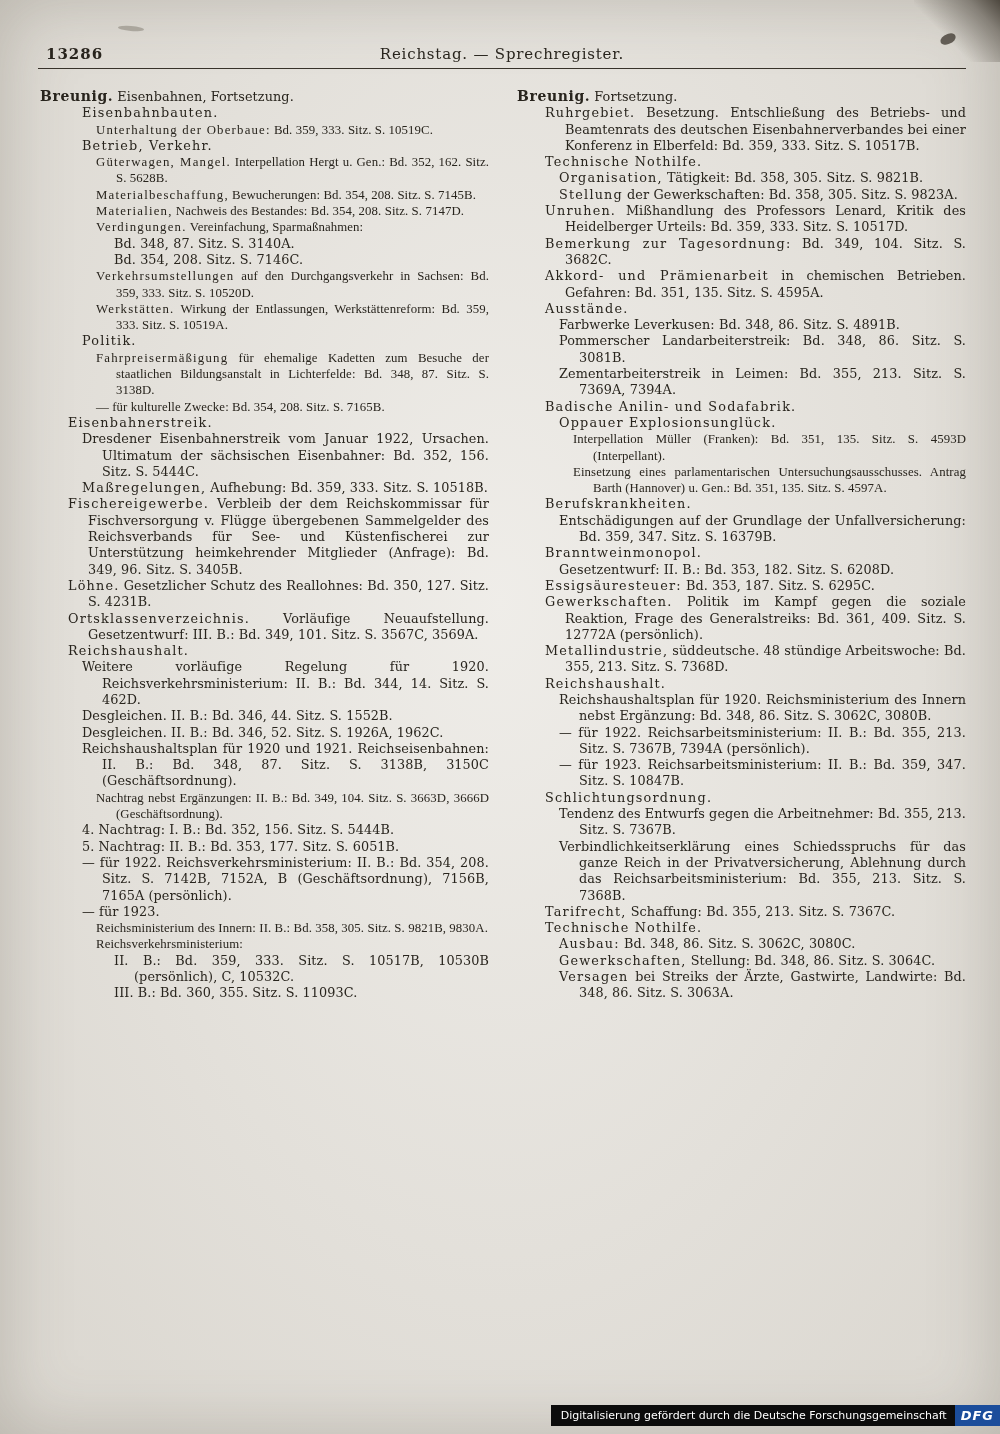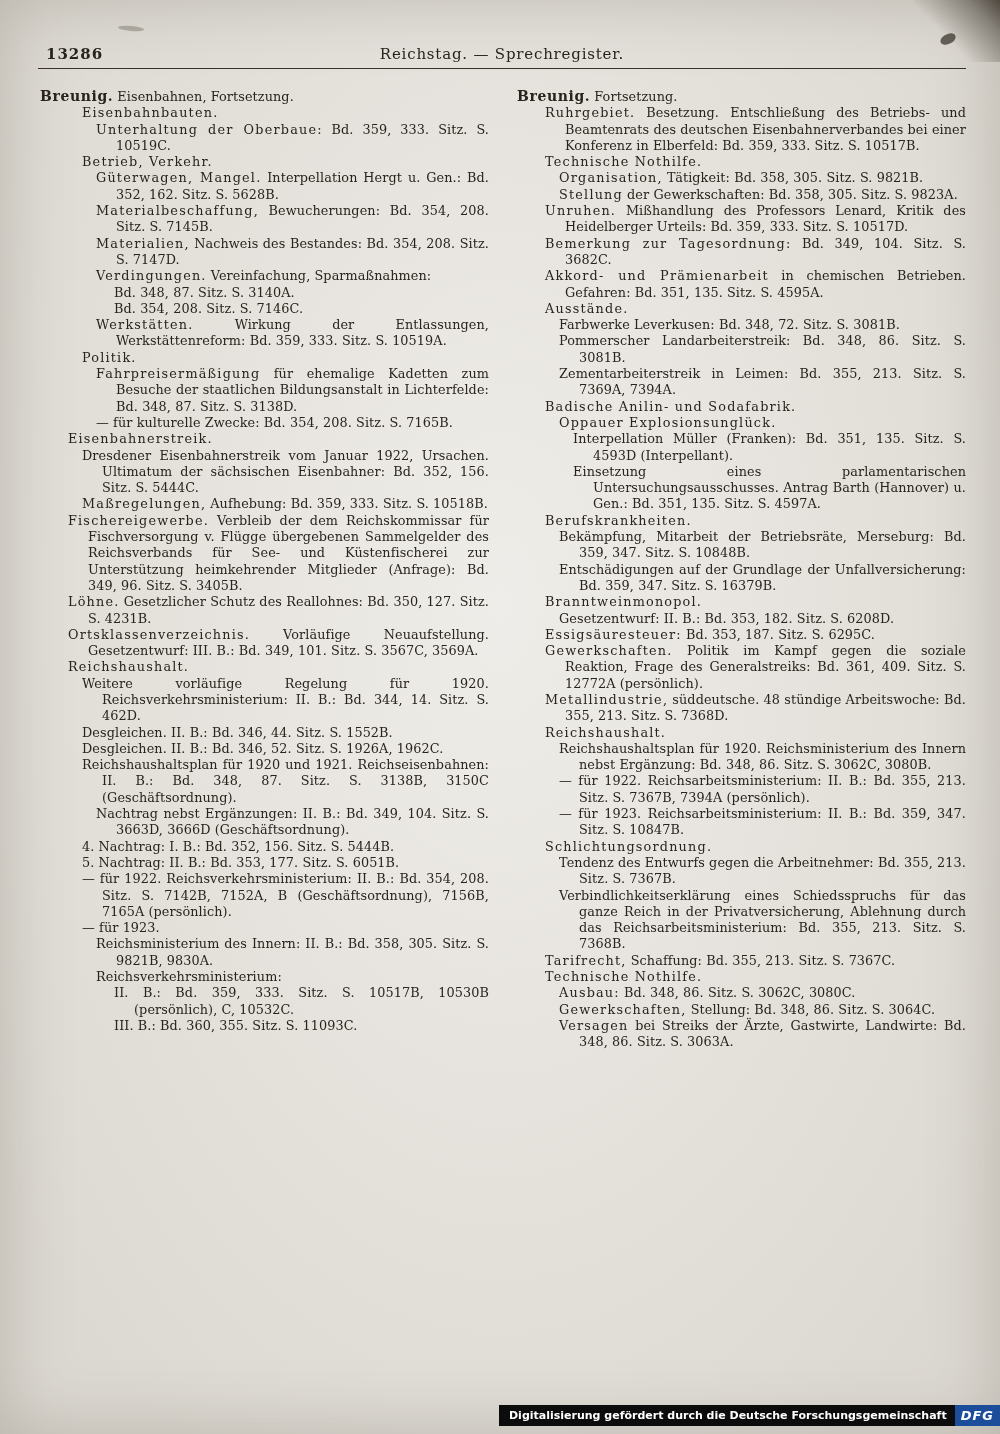--- a/index.html
+++ b/index.html
@@ -42,35 +42,35 @@
     position:absolute;top:88px;left:38px;width:928px;
     display:flex;gap:26px;align-items:flex-start;justify-content:space-between;
   }
   .col{
     width:451px;font-size:12.8px;line-height:16.3px;text-align:justify;
   }
   .e{padding-left:20px;text-indent:-20px;}
   .e.i0{margin-left:2px;}
   .e.i1{margin-left:30px;}
   .e.i2{margin-left:44px;}
-  .e.i3{margin-left:58px;}
+  .e.i3{margin-left:58px;font-family:Liberation Serif, serif;}
   .e.i4{margin-left:76px;}
   .e.gap{margin-top:0;}
   .col > .e.i0:not(:first-child){margin-top:13px;}
   .hw{font-weight:700;font-size:14px;letter-spacing:0.6px;}
   .sp{letter-spacing:1.2px;}
   .tx{letter-spacing:0.1px;}
   
   .footer-bar{
     position:absolute;right:0;bottom:8px;height:21px;
     display:flex;align-items:stretch;background:#0c0c0c;
     font-family:"DejaVu Sans","Liberation Sans",sans-serif;
   }
   .footer-credit{
-    color:#ffffff;font-size:11px;font-weight:bold;
+    color:#ffffff;font-size:11px;font-weight:normal;
     display:flex;align-items:center;padding:0 8px 0 10px;white-space:nowrap;
   }
   .dfg-logo{
     background:#1b4d9b;color:#ffffff;font-weight:bold;font-style:italic;
     font-size:13px;letter-spacing:1px;display:flex;align-items:center;padding:0 6px;
   }
 </style>
 </head>
 <body>
 
@@ -90,20 +90,21 @@
         <div class="e i0"><span class="hw">Breunig.</span> <span class="tx">Eisenbahnen, Fortsetzung.</span> </div>
         <div class="e i2"><span class="sp">Eisenbahnbauten.</span> </div>
         <div class="e i3"><span class="sp">Unterhaltung der Oberbaue:</span> <span class="tx">Bd. 359, 333. Sitz. S. 10519C.</span> </div>
         <div class="e i2"><span class="sp">Betrieb, Verkehr.</span> </div>
         <div class="e i3"><span class="sp">Güterwagen, Mangel.</span> <span class="tx">Interpellation Hergt u. Gen.: Bd. 352, 162. Sitz. S. 5628B.</span> </div>
         <div class="e i3"><span class="sp">Materialbeschaffung,</span> <span class="tx">Bewucherungen: Bd. 354, 208. Sitz. S. 7145B.</span> </div>
         <div class="e i3"><span class="sp">Materialien,</span> <span class="tx">Nachweis des Bestandes: Bd. 354, 208. Sitz. S. 7147D.</span> </div>
         <div class="e i3"><span class="sp">Verdingungen.</span> <span class="tx">Vereinfachung, Sparmaßnahmen:</span> </div>
         <div class="e i4"><span class="tx">Bd. 348, 87. Sitz. S. 3140A.</span> </div>
         <div class="e i4"><span class="tx">Bd. 354, 208. Sitz. S. 7146C.</span> </div>
+        <div class="e i3"><span class="sp">Verkehrsumstellungen</span> <span class="tx">auf den Durchgangsverkehr in Sachsen: Bd. 359, 333. Sitz. S. 10520D.</span> </div>
         <div class="e i3"><span class="sp">Werkstätten.</span> <span class="tx">Wirkung der Entlassungen, Werkstättenreform: Bd. 359, 333. Sitz. S. 10519A.</span> </div>
         <div class="e i2 gap"><span class="sp">Politik.</span> </div>
         <div class="e i3"><span class="sp">Fahrpreisermäßigung</span> <span class="tx">für ehemalige Kadetten zum Besuche der staatlichen Bildungsanstalt in Lichterfelde: Bd. 348, 87. Sitz. S. 3138D.</span> </div>
         <div class="e i3"><span class="tx">— für kulturelle Zwecke: Bd. 354, 208. Sitz. S. 7165B.</span> </div>
         <div class="e i1 gap"><span class="sp">Eisenbahnerstreik.</span> </div>
         <div class="e i2"><span class="tx">Dresdener Eisenbahnerstreik vom Januar 1922, Ursachen. Ultimatum der sächsischen Eisenbahner: Bd. 352, 156. Sitz. S. 5444C.</span> </div>
         <div class="e i2"><span class="sp">Maßregelungen,</span> <span class="tx">Aufhebung: Bd. 359, 333. Sitz. S. 10518B.</span> </div>
         <div class="e i1 gap"><span class="sp">Fischereigewerbe.</span> <span class="tx">Verbleib der dem Reichskommissar für Fischversorgung v. Flügge übergebenen Sammelgelder des Reichsverbands für See- und Küstenfischerei zur Unterstützung heimkehrender Mitglieder (Anfrage): Bd. 349, 96. Sitz. S. 3405B.</span> </div>
         <div class="e i1 gap"><span class="sp">Löhne.</span> <span class="tx">Gesetzlicher Schutz des Reallohnes: Bd. 350, 127. Sitz. S. 4231B.</span> </div>
         <div class="e i1 gap"><span class="sp">Ortsklassenverzeichnis.</span> <span class="tx">Vorläufige Neuaufstellung. Gesetzentwurf: III. B.: Bd. 349, 101. Sitz. S. 3567C, 3569A.</span> </div>
@@ -125,29 +126,28 @@
     <div class="col" id="col-right">
         <div class="e i0"><span class="hw">Breunig.</span> <span class="tx">Fortsetzung.</span> </div>
         <div class="e i1 gap"><span class="sp">Ruhrgebiet.</span> <span class="tx">Besetzung. Entschließung des Betriebs- und Beamtenrats des deutschen Eisenbahnerverbandes bei einer Konferenz in Elberfeld: Bd. 359, 333. Sitz. S. 10517B.</span> </div>
         <div class="e i1 gap"><span class="sp">Technische Nothilfe.</span> </div>
         <div class="e i2"><span class="sp">Organisation,</span> <span class="tx">Tätigkeit: Bd. 358, 305. Sitz. S. 9821B.</span> </div>
         <div class="e i2"><span class="sp">Stellung</span> <span class="tx">der Gewerkschaften: Bd. 358, 305. Sitz. S. 9823A.</span> </div>
         <div class="e i1 gap"><span class="sp">Unruhen.</span> <span class="tx">Mißhandlung des Professors Lenard, Kritik des Heidelberger Urteils: Bd. 359, 333. Sitz. S. 10517D.</span> </div>
         <div class="e i1 gap"><span class="sp">Bemerkung zur Tagesordnung:</span> <span class="tx">Bd. 349, 104. Sitz. S. 3682C.</span> </div>
         <div class="e i1"><span class="sp">Akkord- und Prämienarbeit</span> <span class="tx">in chemischen Betrieben. Gefahren: Bd. 351, 135. Sitz. S. 4595A.</span> </div>
         <div class="e i1 gap"><span class="sp">Ausstände.</span> </div>
-        <div class="e i2"><span class="tx">Farbwerke Leverkusen: Bd. 348, 72. Sitz. S. 3081B.</span> </div>
+        <div class="e i2"><span class="tx">Farbwerke Leverkusen: Bd. 348, 86. Sitz. S. 4891B.</span> </div>
         <div class="e i2"><span class="tx">Pommerscher Landarbeiterstreik: Bd. 348, 86. Sitz. S. 3081B.</span> </div>
         <div class="e i2"><span class="tx">Zementarbeiterstreik in Leimen: Bd. 355, 213. Sitz. S. 7369A, 7394A.</span> </div>
         <div class="e i1 gap"><span class="sp">Badische Anilin- und Sodafabrik.</span> </div>
         <div class="e i2"><span class="sp">Oppauer Explosionsunglück.</span> </div>
         <div class="e i3"><span class="tx">Interpellation Müller (Franken): Bd. 351, 135. Sitz. S. 4593D (Interpellant).</span> </div>
         <div class="e i3"><span class="tx">Einsetzung eines parlamentarischen Untersuchungsausschusses. Antrag Barth (Hannover) u. Gen.: Bd. 351, 135. Sitz. S. 4597A.</span> </div>
         <div class="e i1 gap"><span class="sp">Berufskrankheiten.</span> </div>
-        <div class="e i2"><span class="tx">Bekämpfung, Mitarbeit der Betriebsräte, Merseburg: Bd. 359, 347. Sitz. S. 10848B.</span> </div>
         <div class="e i2"><span class="tx">Entschädigungen auf der Grundlage der Unfallversicherung: Bd. 359, 347. Sitz. S. 16379B.</span> </div>
         <div class="e i1 gap"><span class="sp">Branntweinmonopol.</span> </div>
         <div class="e i2"><span class="tx">Gesetzentwurf: II. B.: Bd. 353, 182. Sitz. S. 6208D.</span> </div>
         <div class="e i1 gap"><span class="sp">Essigsäuresteuer:</span> <span class="tx">Bd. 353, 187. Sitz. S. 6295C.</span> </div>
         <div class="e i1 gap"><span class="sp">Gewerkschaften.</span> <span class="tx">Politik im Kampf gegen die soziale Reaktion, Frage des Generalstreiks: Bd. 361, 409. Sitz. S. 12772A (persönlich).</span> </div>
         <div class="e i1 gap"><span class="sp">Metallindustrie,</span> <span class="tx">süddeutsche. 48 stündige Arbeitswoche: Bd. 355, 213. Sitz. S. 7368D.</span> </div>
         <div class="e i1 gap"><span class="sp">Reichshaushalt.</span> </div>
         <div class="e i2"><span class="tx">Reichshaushaltsplan für 1920. Reichsministerium des Innern nebst Ergänzung: Bd. 348, 86. Sitz. S. 3062C, 3080B.</span> </div>
         <div class="e i2"><span class="tx">— für 1922. Reichsarbeitsministerium: II. B.: Bd. 355, 213. Sitz. S. 7367B, 7394A (persönlich).</span> </div>
         <div class="e i2"><span class="tx">— für 1923. Reichsarbeitsministerium: II. B.: Bd. 359, 347. Sitz. S. 10847B.</span> </div>

